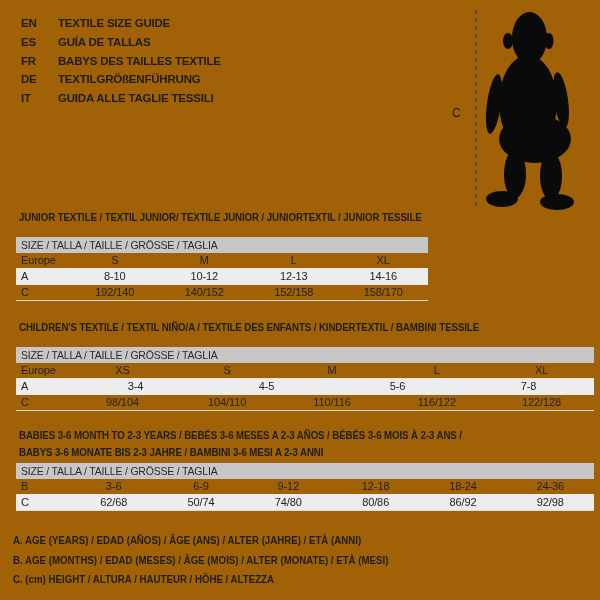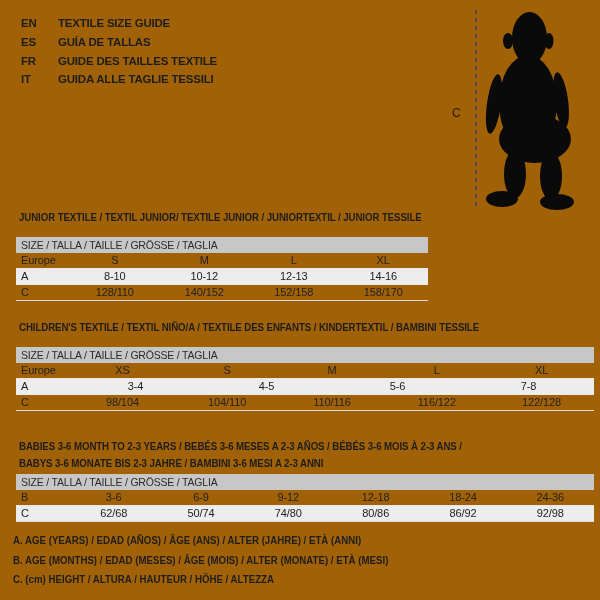--- a/index.html
+++ b/index.html
@@ -19,21 +19,21 @@
   .c-label { position:absolute; left:452px; top:106px; font-size:12px; letter-spacing:0; }
   .silhouette { position:absolute; left:484px; top:8px; width:100px; height:204px; }
 
   
   .cond { display:inline-block; transform:scaleX(0.88); transform-origin:0 50%; white-space:nowrap; }
 
   
   .size-table { position:absolute; left:16px; }
   .s1 { top:211px; width:412px; }
   .s2 { top:321px; width:578px; }
-  .s3 { top:438px; width:578px; }
+  .s3 { top:427px; width:578px; }
   .tbl-title { font-size:11px; font-weight:bold; line-height:13px; padding-left:3px; letter-spacing:-0.1px; }
   .s1 .tbl-title { margin-bottom:13px; }
   .s2 .tbl-title { margin-bottom:13px; }
   .s3 .tbl-title { line-height:17px; margin-bottom:2px; }
   .tbl-title span { display:block; }
   .tbl-band { height:16px; line-height:16px; background:var(--band-bg,#c7c7c7);
               font-size:10.5px; color:#2b2b2b; padding-left:5px; letter-spacing:-0.2px; }
   .tbl-row { display:flex; height:16px; line-height:15px; font-size:11px; color:#222;
              border-bottom:1px solid #e9e9e9; }
   .tbl-row.shaded { background:var(--row-shaded,#ededed); }
@@ -54,21 +54,25 @@
       <div class="lang-row">
         <span class="lang-code">EN</span>
         <span class="lang-label">TEXTILE SIZE GUIDE</span>
       </div>
       <div class="lang-row">
         <span class="lang-code">ES</span>
         <span class="lang-label">GUÍA DE TALLAS</span>
       </div>
       <div class="lang-row">
         <span class="lang-code">FR</span>
-        <span class="lang-label">GUIDE DES TAILLES TEXTILE</span>
+        <span class="lang-label">BABYS DES TAILLES TEXTILE</span>
+      </div>
+      <div class="lang-row">
+        <span class="lang-code">DE</span>
+        <span class="lang-label">TEXTILGRÖßENFÜHRUNG</span>
       </div>
       <div class="lang-row">
         <span class="lang-code">IT</span>
         <span class="lang-label">GUIDA ALLE TAGLIE TESSILI</span>
       </div>
     </div>
 
   <div class="dash-line"></div>
   <div class="c-label">C</div>
   <svg class="silhouette" viewBox="0 0 100 204" xmlns="http://www.w3.org/2000/svg" aria-hidden="true">
@@ -104,21 +108,21 @@
         </div>
         <div class="tbl-row shaded">
           <span class="cell lbl">A</span>
           <span class="cell">8-10</span>
           <span class="cell">10-12</span>
           <span class="cell">12-13</span>
           <span class="cell">14-16</span>
         </div>
         <div class="tbl-row">
           <span class="cell lbl">C</span>
-          <span class="cell">128/110</span>
+          <span class="cell">192/140</span>
           <span class="cell">140/152</span>
           <span class="cell">152/158</span>
           <span class="cell">158/170</span>
         </div>
       </div>
   </div>
 
   <div class="size-table s2">
     <div class="tbl-title">
         <span>

